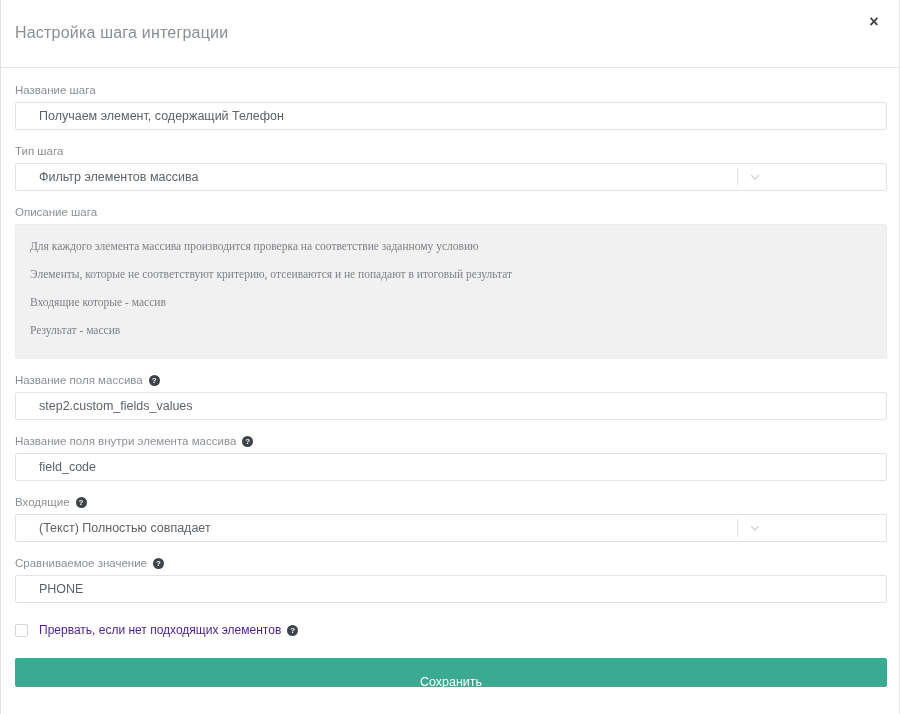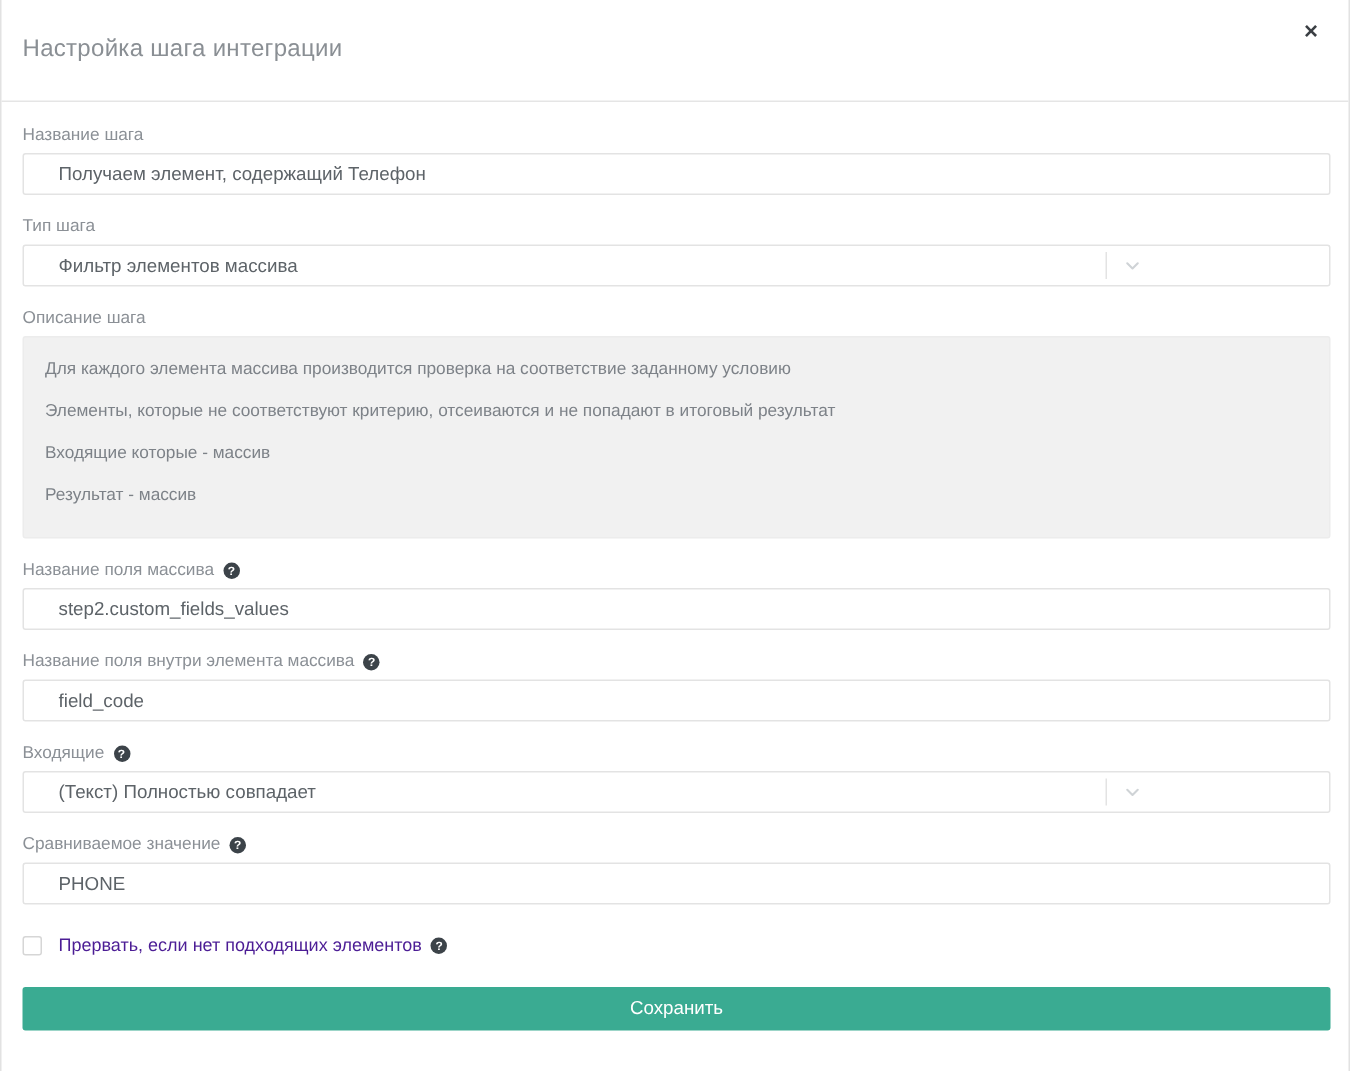--- a/index.html
+++ b/index.html
@@ -143,20 +143,21 @@
     border: 1px solid #ececec;
     border-radius: 2px;
     padding: 14px 14px 16px 14px;
     min-height: 135px;
   }
   .description-line {
     font-size: 11.5px;
     color: #7d8288;
     line-height: 14px;
     margin: 0 0 14px 0;
+    font-family: Liberation Serif, serif;
   }
   .description-line:last-child { margin-bottom: 0; }
 
   
   .checkbox-row {
     display: flex;
     align-items: center;
     margin-top: 20px;
     margin-bottom: 0;
   }
@@ -186,21 +187,21 @@
     margin-top: 21px;
     background: #3aab92;
     border: none;
     border-radius: 2px;
     color: #ffffff;
     font-size: 12.5px;
     font-family: "Liberation Sans", "DejaVu Sans", sans-serif;
     cursor: pointer;
     text-align: center;
     line-height: 29px;
-    padding: 0;
+    padding: 10px;
   }
 </style>
 </head>
 <body>
 
 <div class="modal">
 
   <div class="modal-header">
     <div class="modal-title">Настройка шага интеграции</div>
     <button class="close-button">×</button>

